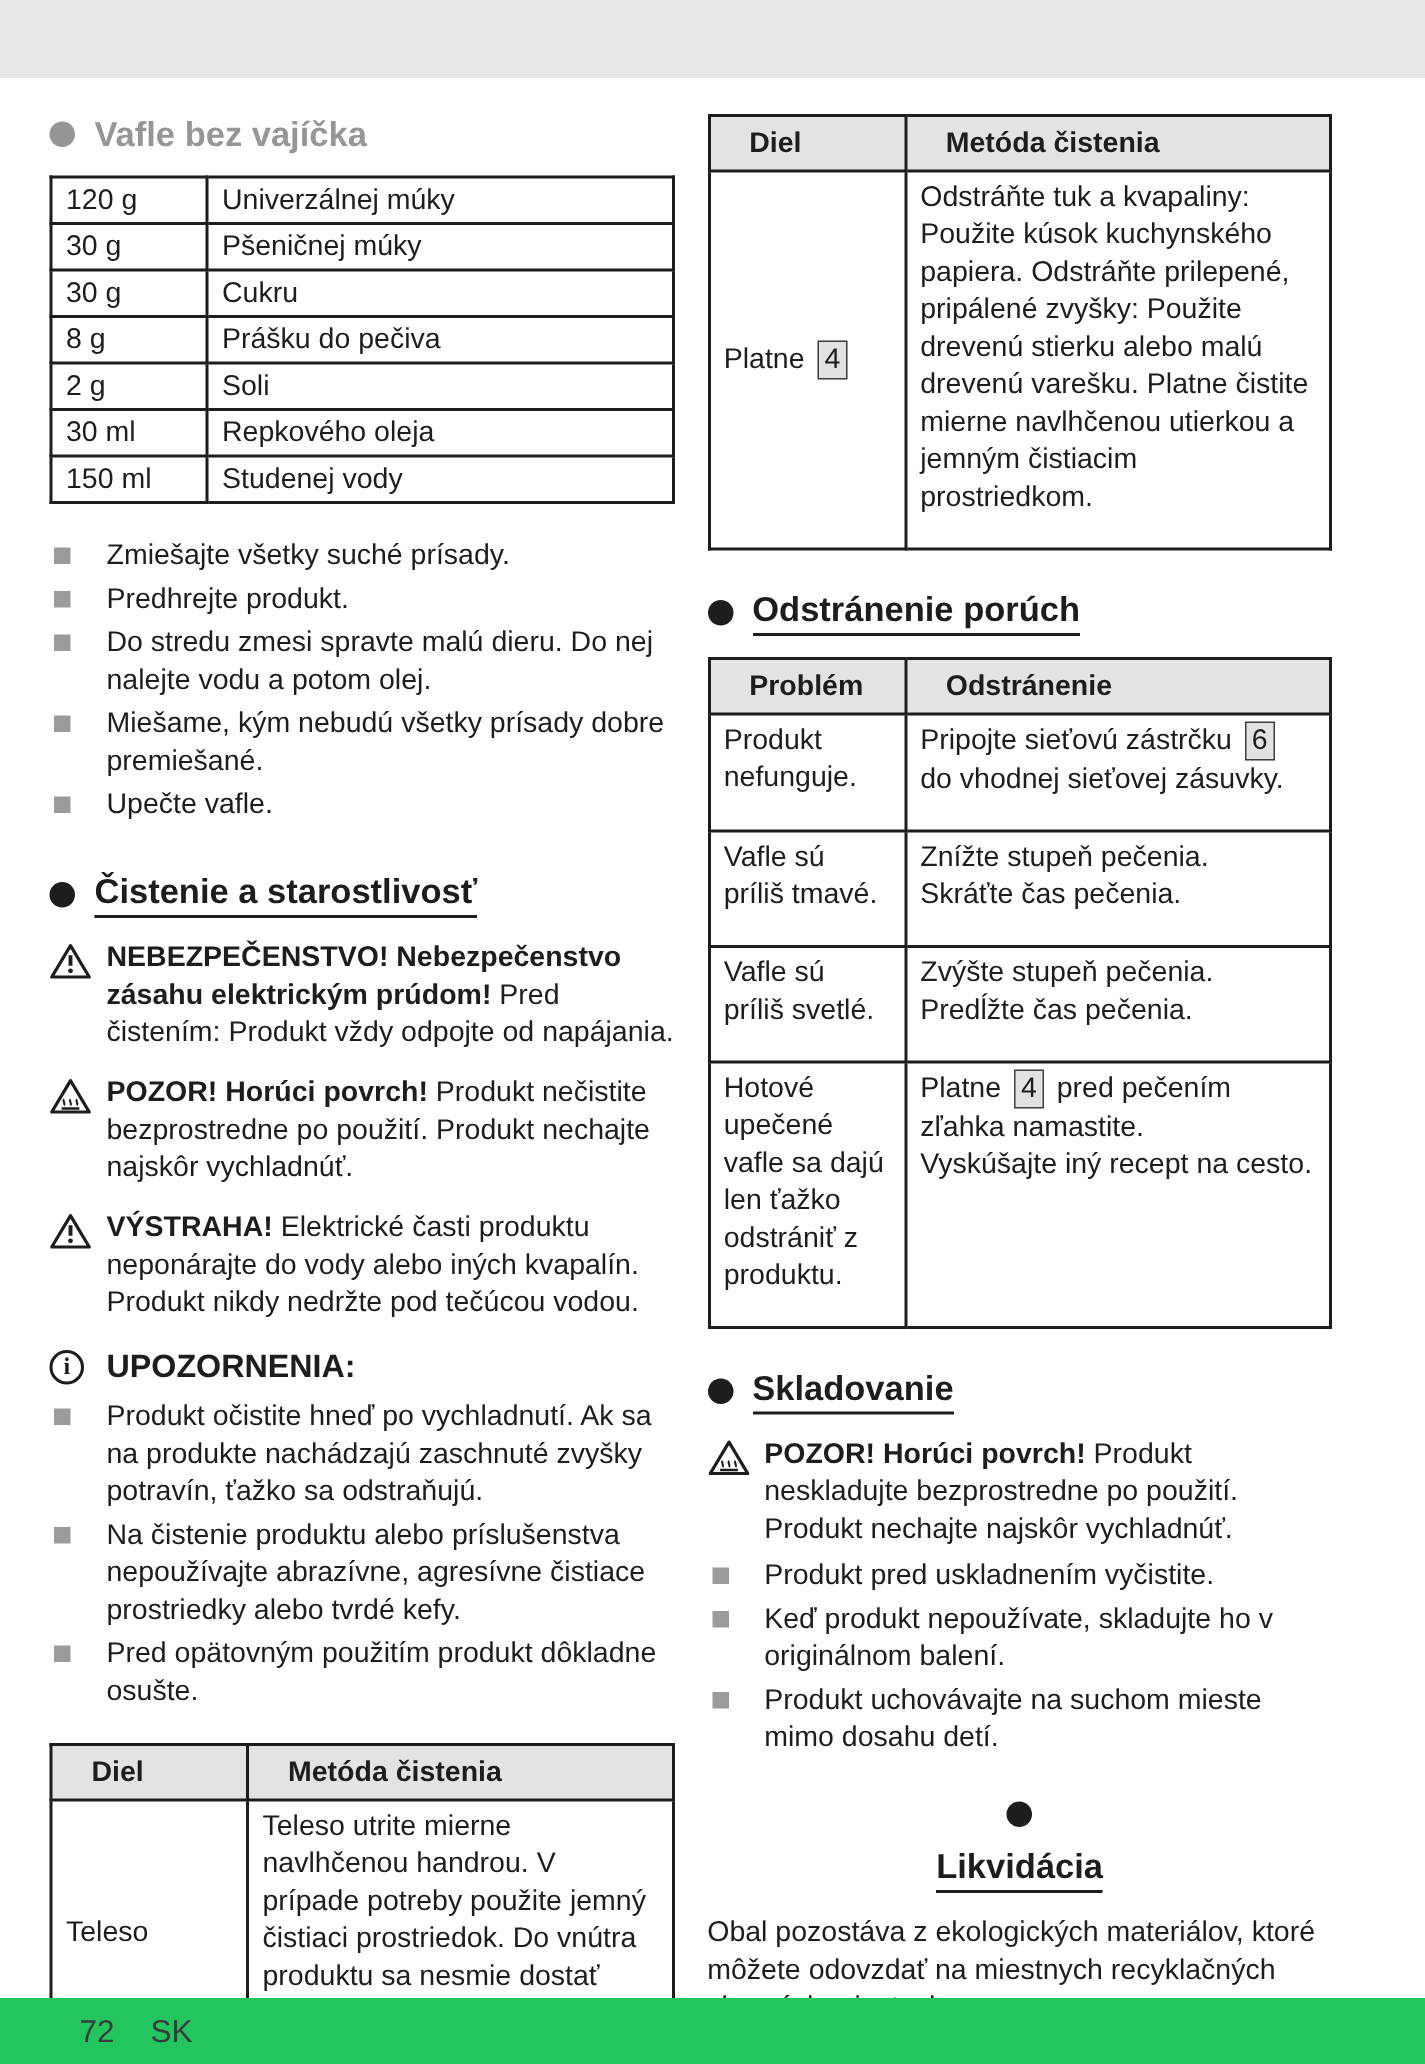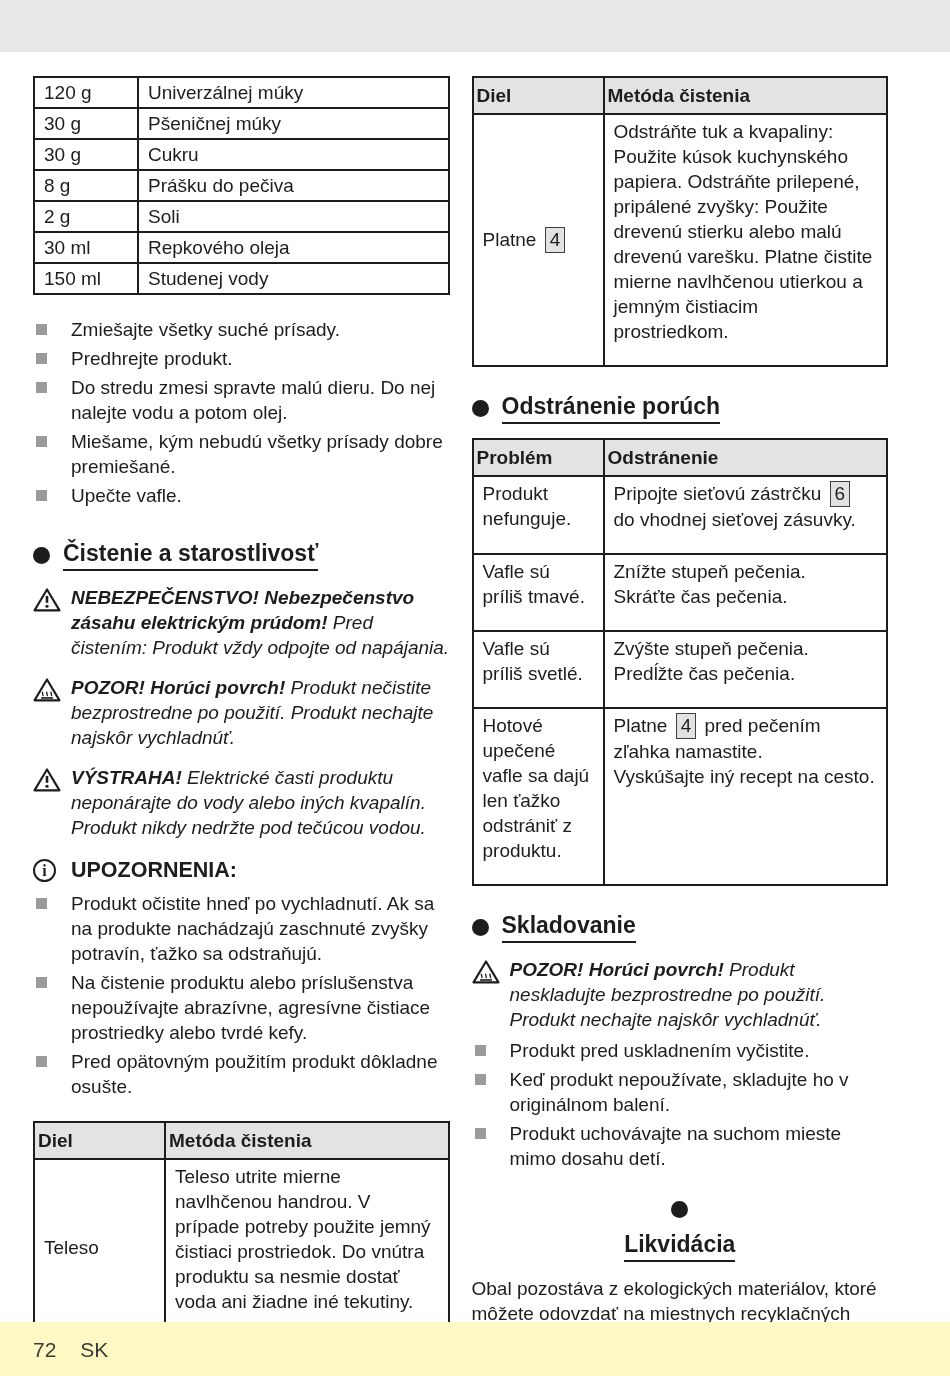--- a/index.html
+++ b/index.html
@@ -15,61 +15,65 @@
 
   .sec-head { display: flex; align-items: center; gap: 13px; margin: 26px 0 14px 0; font-size: 23px; font-weight: bold; line-height: 27px; }
   .sec-head.first { margin-top: 0; }
   .dot { width: 17px; height: 17px; border-radius: 50%; background: #1d1d1b; flex: 0 0 auto; }
   .dot.gray { background: #969696; }
   .gray-head { color: #969696; }
   .title-u { border-bottom: 2.5px solid #1d1d1b; padding-bottom: 2px; }
 
   table { border-collapse: collapse; width: 100%; }
   td, th { border: 2px solid #1d1d1b; padding: 2px 9px; text-align: left; vertical-align: middle; font-size: 19px; }
-  th { background: #e3e3e3; font-weight: bold; padding: 5px 3px; }
+  th { background: #e3e3e3; font-weight: bold; padding: 5px 26px; }
   .recipe-qty { width: 104px; }
   .part-col { width: 131px; }
   td.top { vertical-align: top; padding-top: 4px; padding-bottom: 21px; }
   .pre { white-space: pre-line; }
 
   ul.squares { list-style: none; margin: 22px 0 0 0; padding: 0; }
   ul.squares.tight { margin-top: 2px; }
   ul.squares li { position: relative; padding-left: 38px; margin-bottom: 4px; }
   ul.squares li::before { content: ""; position: absolute; left: 3px; top: 7px; width: 11px; height: 11px; background: #9b9b9b; }
 
-  .warn { display: flex; margin-bottom: 15px; font-style: italic; }
+  .warn { display: flex; margin-bottom: 15px; }
   .warn-icon { flex: 0 0 38px; padding-top: 2px; }
   .warn-text b { font-weight: bold; }
 
   .info-head { display: flex; align-items: center; gap: 15px; font-weight: bold; font-size: 21.5px; margin: 18px 0 8px 0; }
   .info-icon { width: 23px; height: 23px; border: 2px solid #1d1d1b; border-radius: 50%; display: flex; align-items: center; justify-content: center; font-family: "Liberation Serif", serif; font-size: 16px; font-weight: bold; flex: 0 0 auto; }
 
   .ref { display: inline-block; min-width: 18px; padding: 0 4px; margin: 0 3px; border: 1.5px solid #3f3f3f; background: #e2e2e2; text-align: center; height: 26px; line-height: 24px; white-space: nowrap; }
 
   .para { margin: 6px 0 0 0; }
   .recycle-row { display: flex; gap: 18px; margin-top: 22px; }
   .recycle-box { flex: 0 0 70px; height: 66px; background: #e5e5e5; position: relative; text-align: center; }
   .recycle-glyph { font-size: 46px; line-height: 64px; }
   .recycle-b { position: absolute; left: 50%; top: 47%; transform: translate(-50%, -50%); font-size: 13px; font-weight: bold; }
   .recycle-a { position: absolute; left: 50%; top: 76%; transform: translateX(-50%); font-size: 13px; font-weight: bold; }
   .recycle-text { flex: 1; }
 
-  .footer { position: absolute; left: 0; right: 0; bottom: 0; height: 54px; background: #fef9c3; display: flex; align-items: center; gap: 24px; padding-left: 33px; font-size: 21px; color: #3a3a3a; }
+  .footer { position: absolute; left: 0; right: 0; bottom: 0; height: 44px; background: #22c55e; display: flex; align-items: center; gap: 24px; padding-left: 53px; font-size: 21px; color: #3a3a3a; }
 
   svg.tri { display: block; }
 </style>
 </head>
 <body>
 
 <div class="topbar"></div>
 
 <div class="content">
 
   <div class="col">
 
+    <div class="sec-head first gray-head">
+      <span class="dot gray"></span>
+      <span>Vafle bez vajíčka</span>
+    </div>
 
     <table>
       <tbody>
         <tr>
           <td class="recipe-qty">120 g</td>
           <td>Univerzálnej múky</td>
         </tr>
         <tr>
           <td class="recipe-qty">30 g</td>
           <td>Pšeničnej múky</td>

